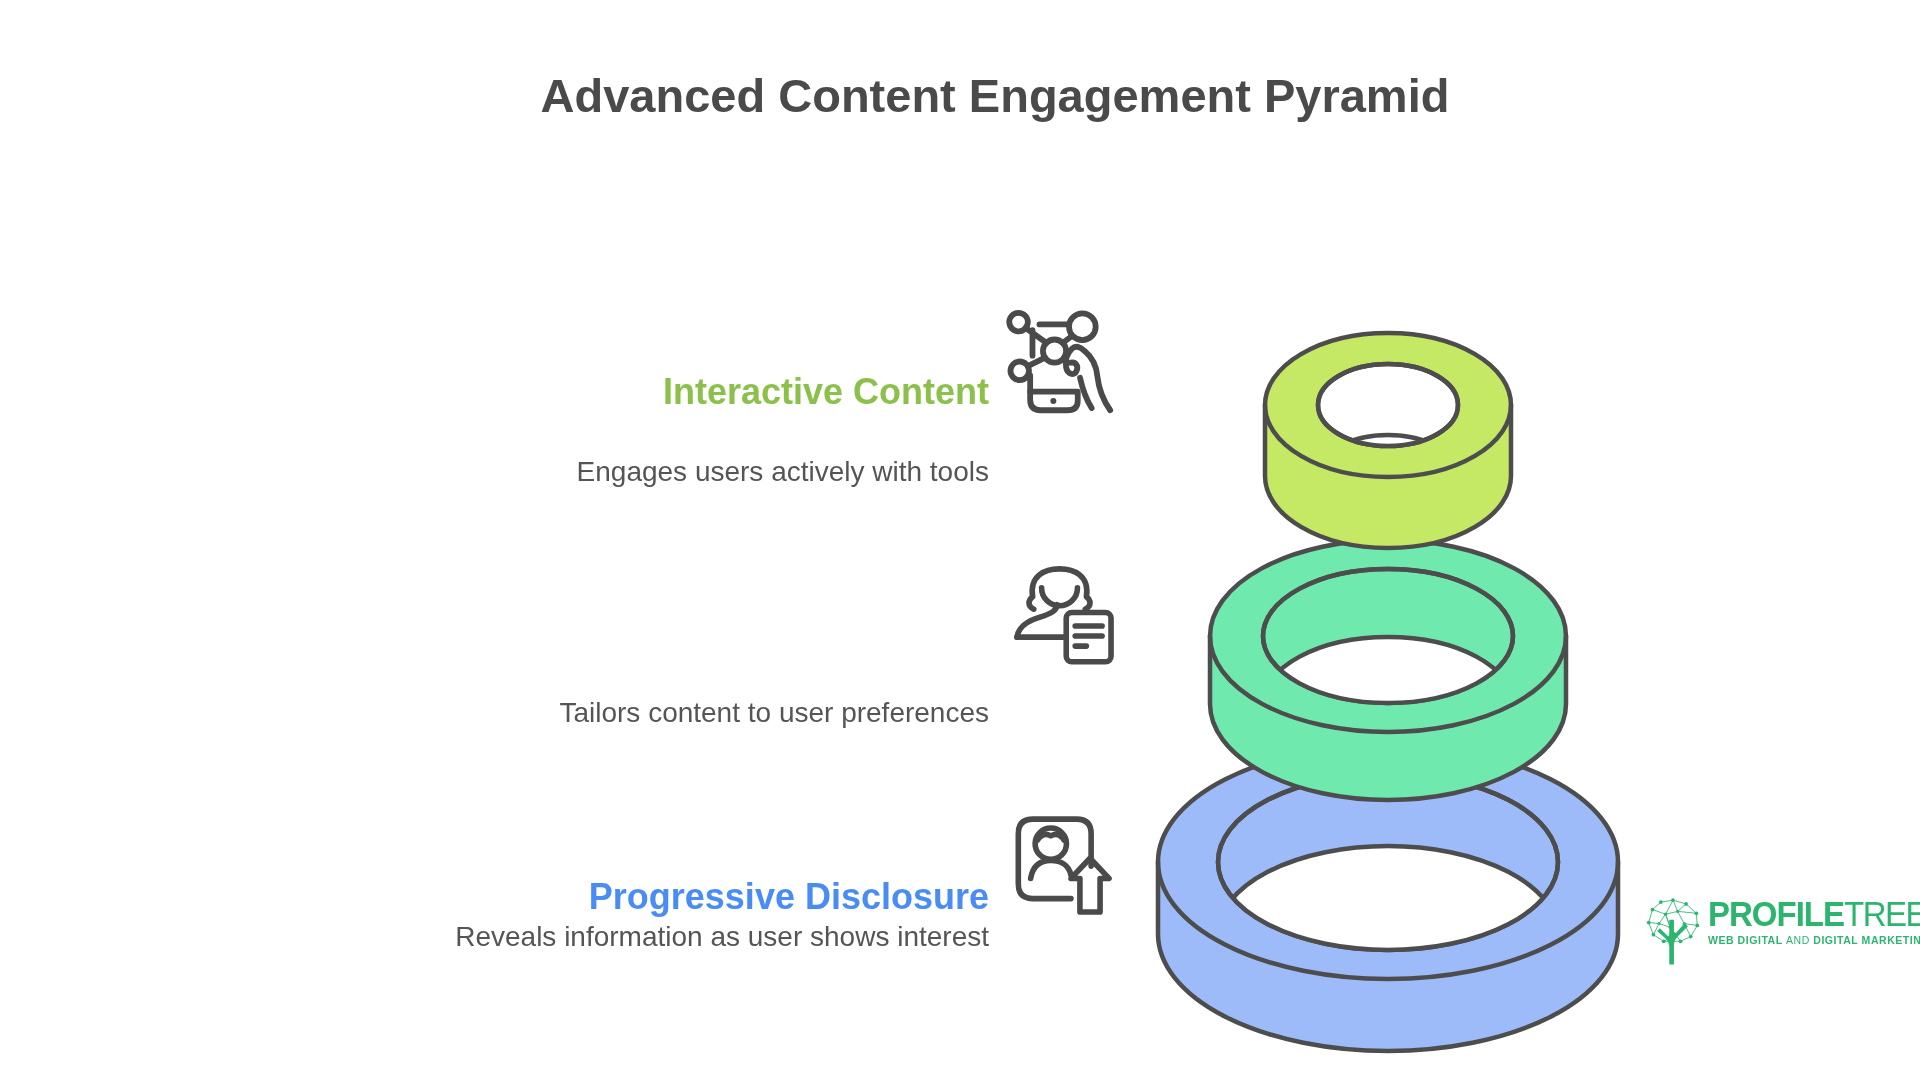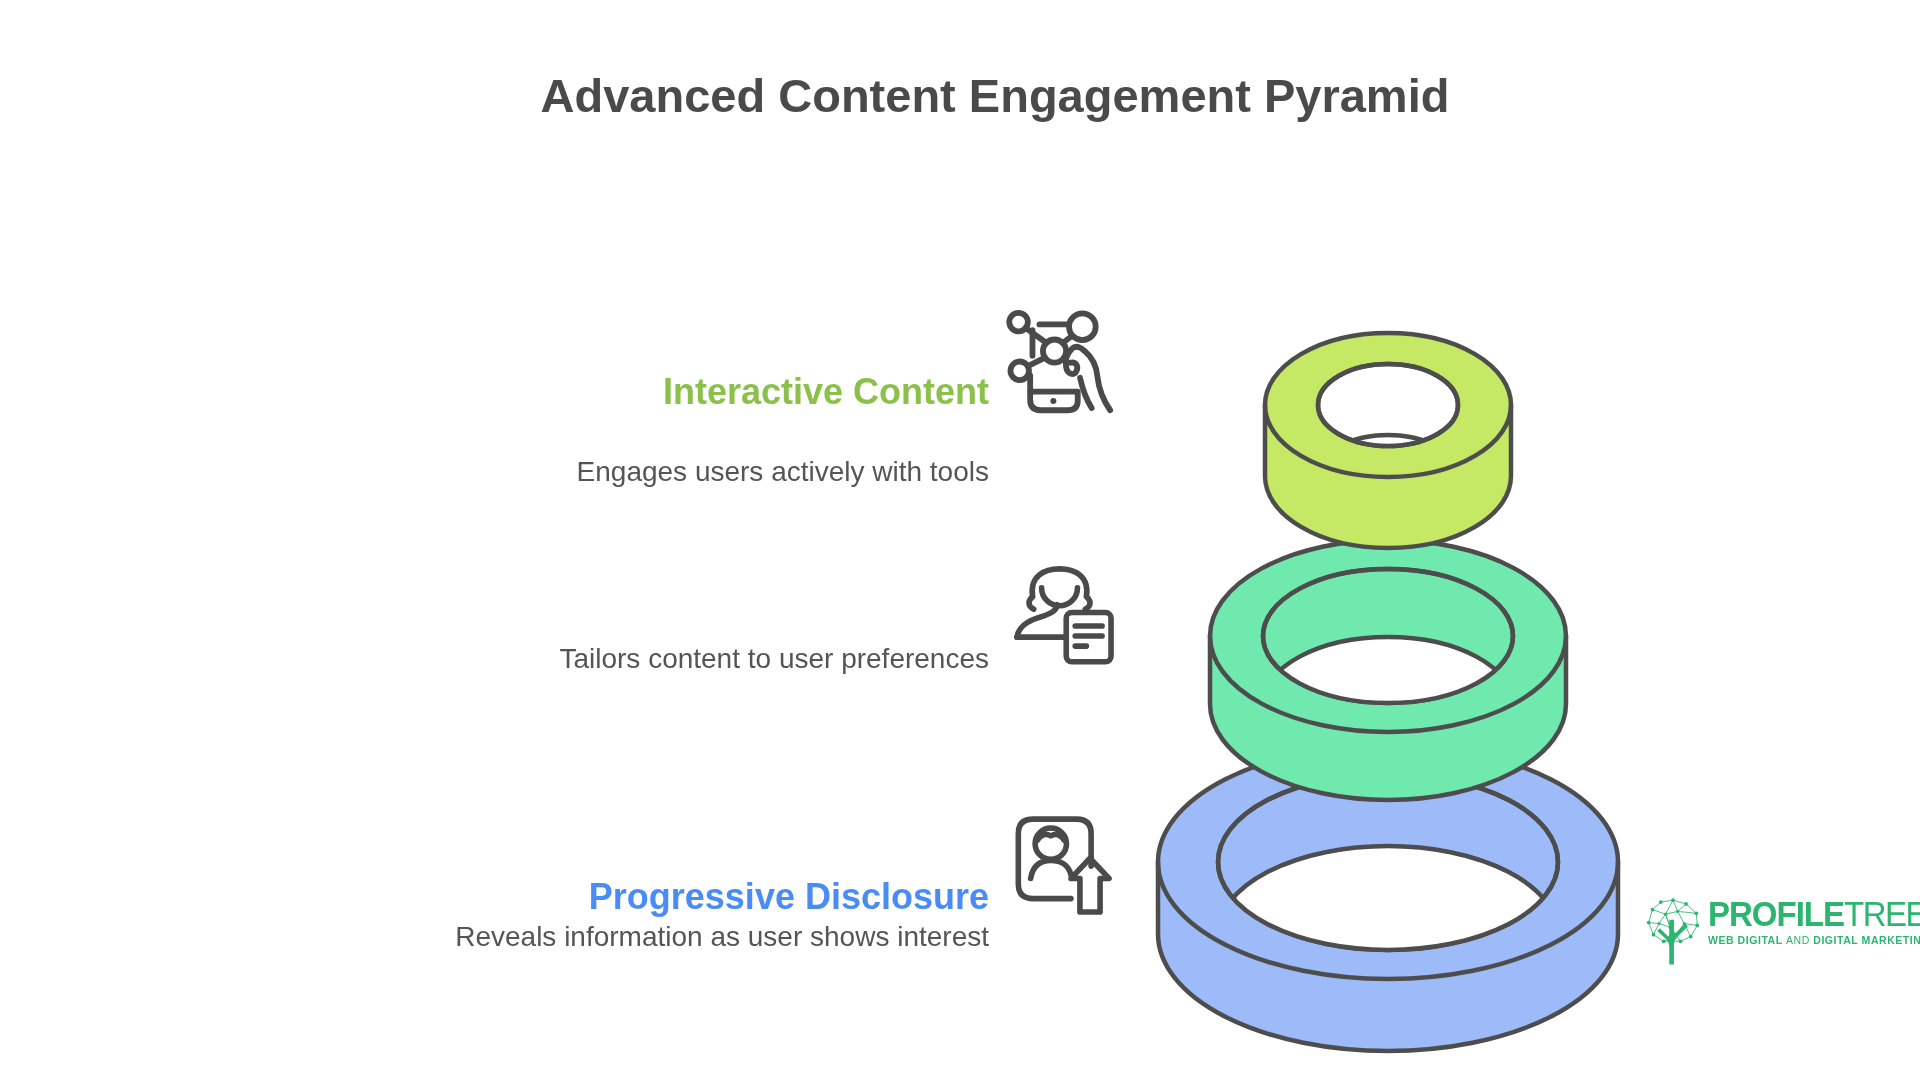--- a/index.html
+++ b/index.html
@@ -59,21 +59,21 @@
     <path d="M54 31 L62 25"></path>
 
     <path d="M26 59 L26 80 Q26 89 35 89 L58 89 Q67 89 67 81 L67 75"></path>
     <path d="M26 73 L67 73"></path>
     <circle class="filled" cx="46" cy="81" r="2.6"></circle>
 
     <path d="M95 89 C88 79 85 69 84 60 C83 49 79 43 73 38 C69 34 65 33 62 36 C57 41 56 47 57 52 C58 58 64 60 66 55 C68 51 65 47 61 48"></path>
     <path d="M69 61 C71 70 74 79 79 87"></path>
   </svg>
 
-  <div class="level-desc" style="top: 642px; color: rgb(85, 85, 85);">Tailors content to user preferences</div>
+  <div class="level-desc" style="top: 696px; color: rgb(85, 85, 85);">Tailors content to user preferences</div>
 
   <svg class="level-icon" style="left: 1008px; top: 560px; stroke: rgb(74, 74, 74);" width="112" height="114" viewBox="0 0 100 100">
 
     <path d="M23 43 C17 40 18 35 22 32 C19 13 33 7 46 7 C59 7 73 13 70 32 C74 35 75 40 69 43"></path>
     <path d="M30 24 A16 16 0 0 0 62 24"></path>
 
     <path d="M8 68 C10 56 22 52 32 49 C40 46 43 44 44 39"></path>
     <path d="M8 68 L50 68"></path>
 
     <rect class="card" x="52" y="46" width="40" height="44" rx="5"></rect>

